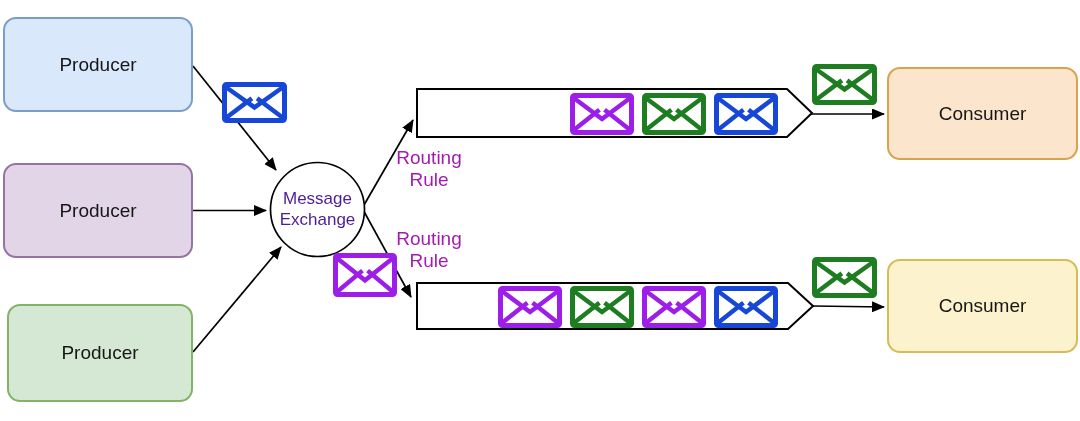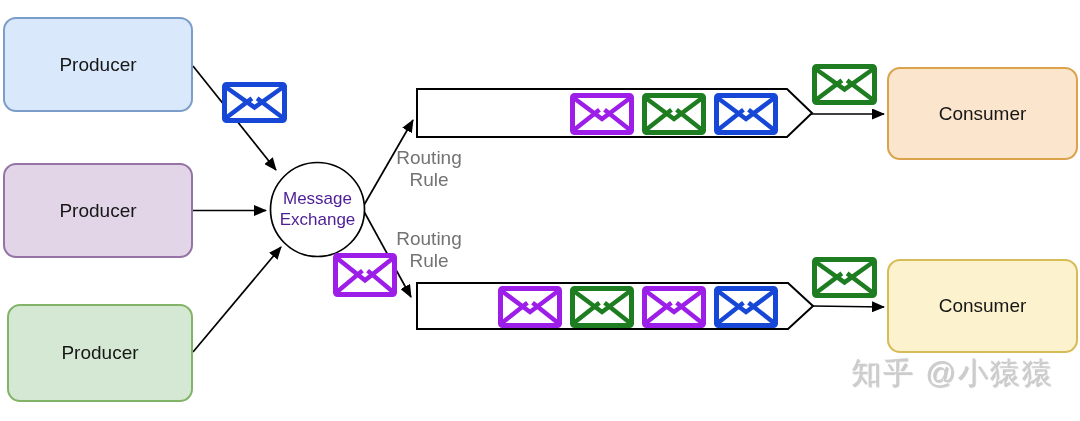--- a/index.html
+++ b/index.html
@@ -18,21 +18,21 @@
   #p3{left:7px;top:304px;width:186px;height:98px;}
   #c1{left:887px;top:67px;width:191px;height:93px;}
   #c2{left:887px;top:259px;width:191px;height:94px;}
   #exchange-label{
     position:absolute;left:271px;top:162px;width:93px;height:95px;
     display:flex;align-items:center;justify-content:center;text-align:center;
     font-size:17px;line-height:1.22;color:#4c1d95;pointer-events:none;
   }
   .routing{
     position:absolute;width:74px;text-align:center;
-    font-size:19px;line-height:22px;color:#737373;
+    font-size:19px;line-height:22px;color:#a21caf;
   }
   #rr1{left:392px;top:147px;}
   #rr2{left:392px;top:228px;}
   #watermark{
     position:absolute;left:851px;top:353px;width:225px;
     font-size:30px;letter-spacing:2px;color:#cdcdcd;white-space:nowrap;
     text-shadow:-1px -1px 0 rgba(255,255,255,.95), 1px 1px 1px rgba(150,150,150,.55);
   }
 </style>
 </head>
@@ -136,14 +136,13 @@
   <div id="rr1" class="routing">Routing Rule</div>
   <div id="rr2" class="routing">Routing Rule</div>
 
   <div id="c1" class="box" style="background: rgb(252, 229, 205); border-color: rgb(217, 162, 75);">
     <span>Consumer</span>
   </div>
   <div id="c2" class="box" style="background: rgb(252, 242, 205); border-color: rgb(214, 187, 86);">
     <span>Consumer</span>
   </div>
 
-  <div id="watermark">知乎 @小猿猿</div>
 </div>
 
 </body></html>

